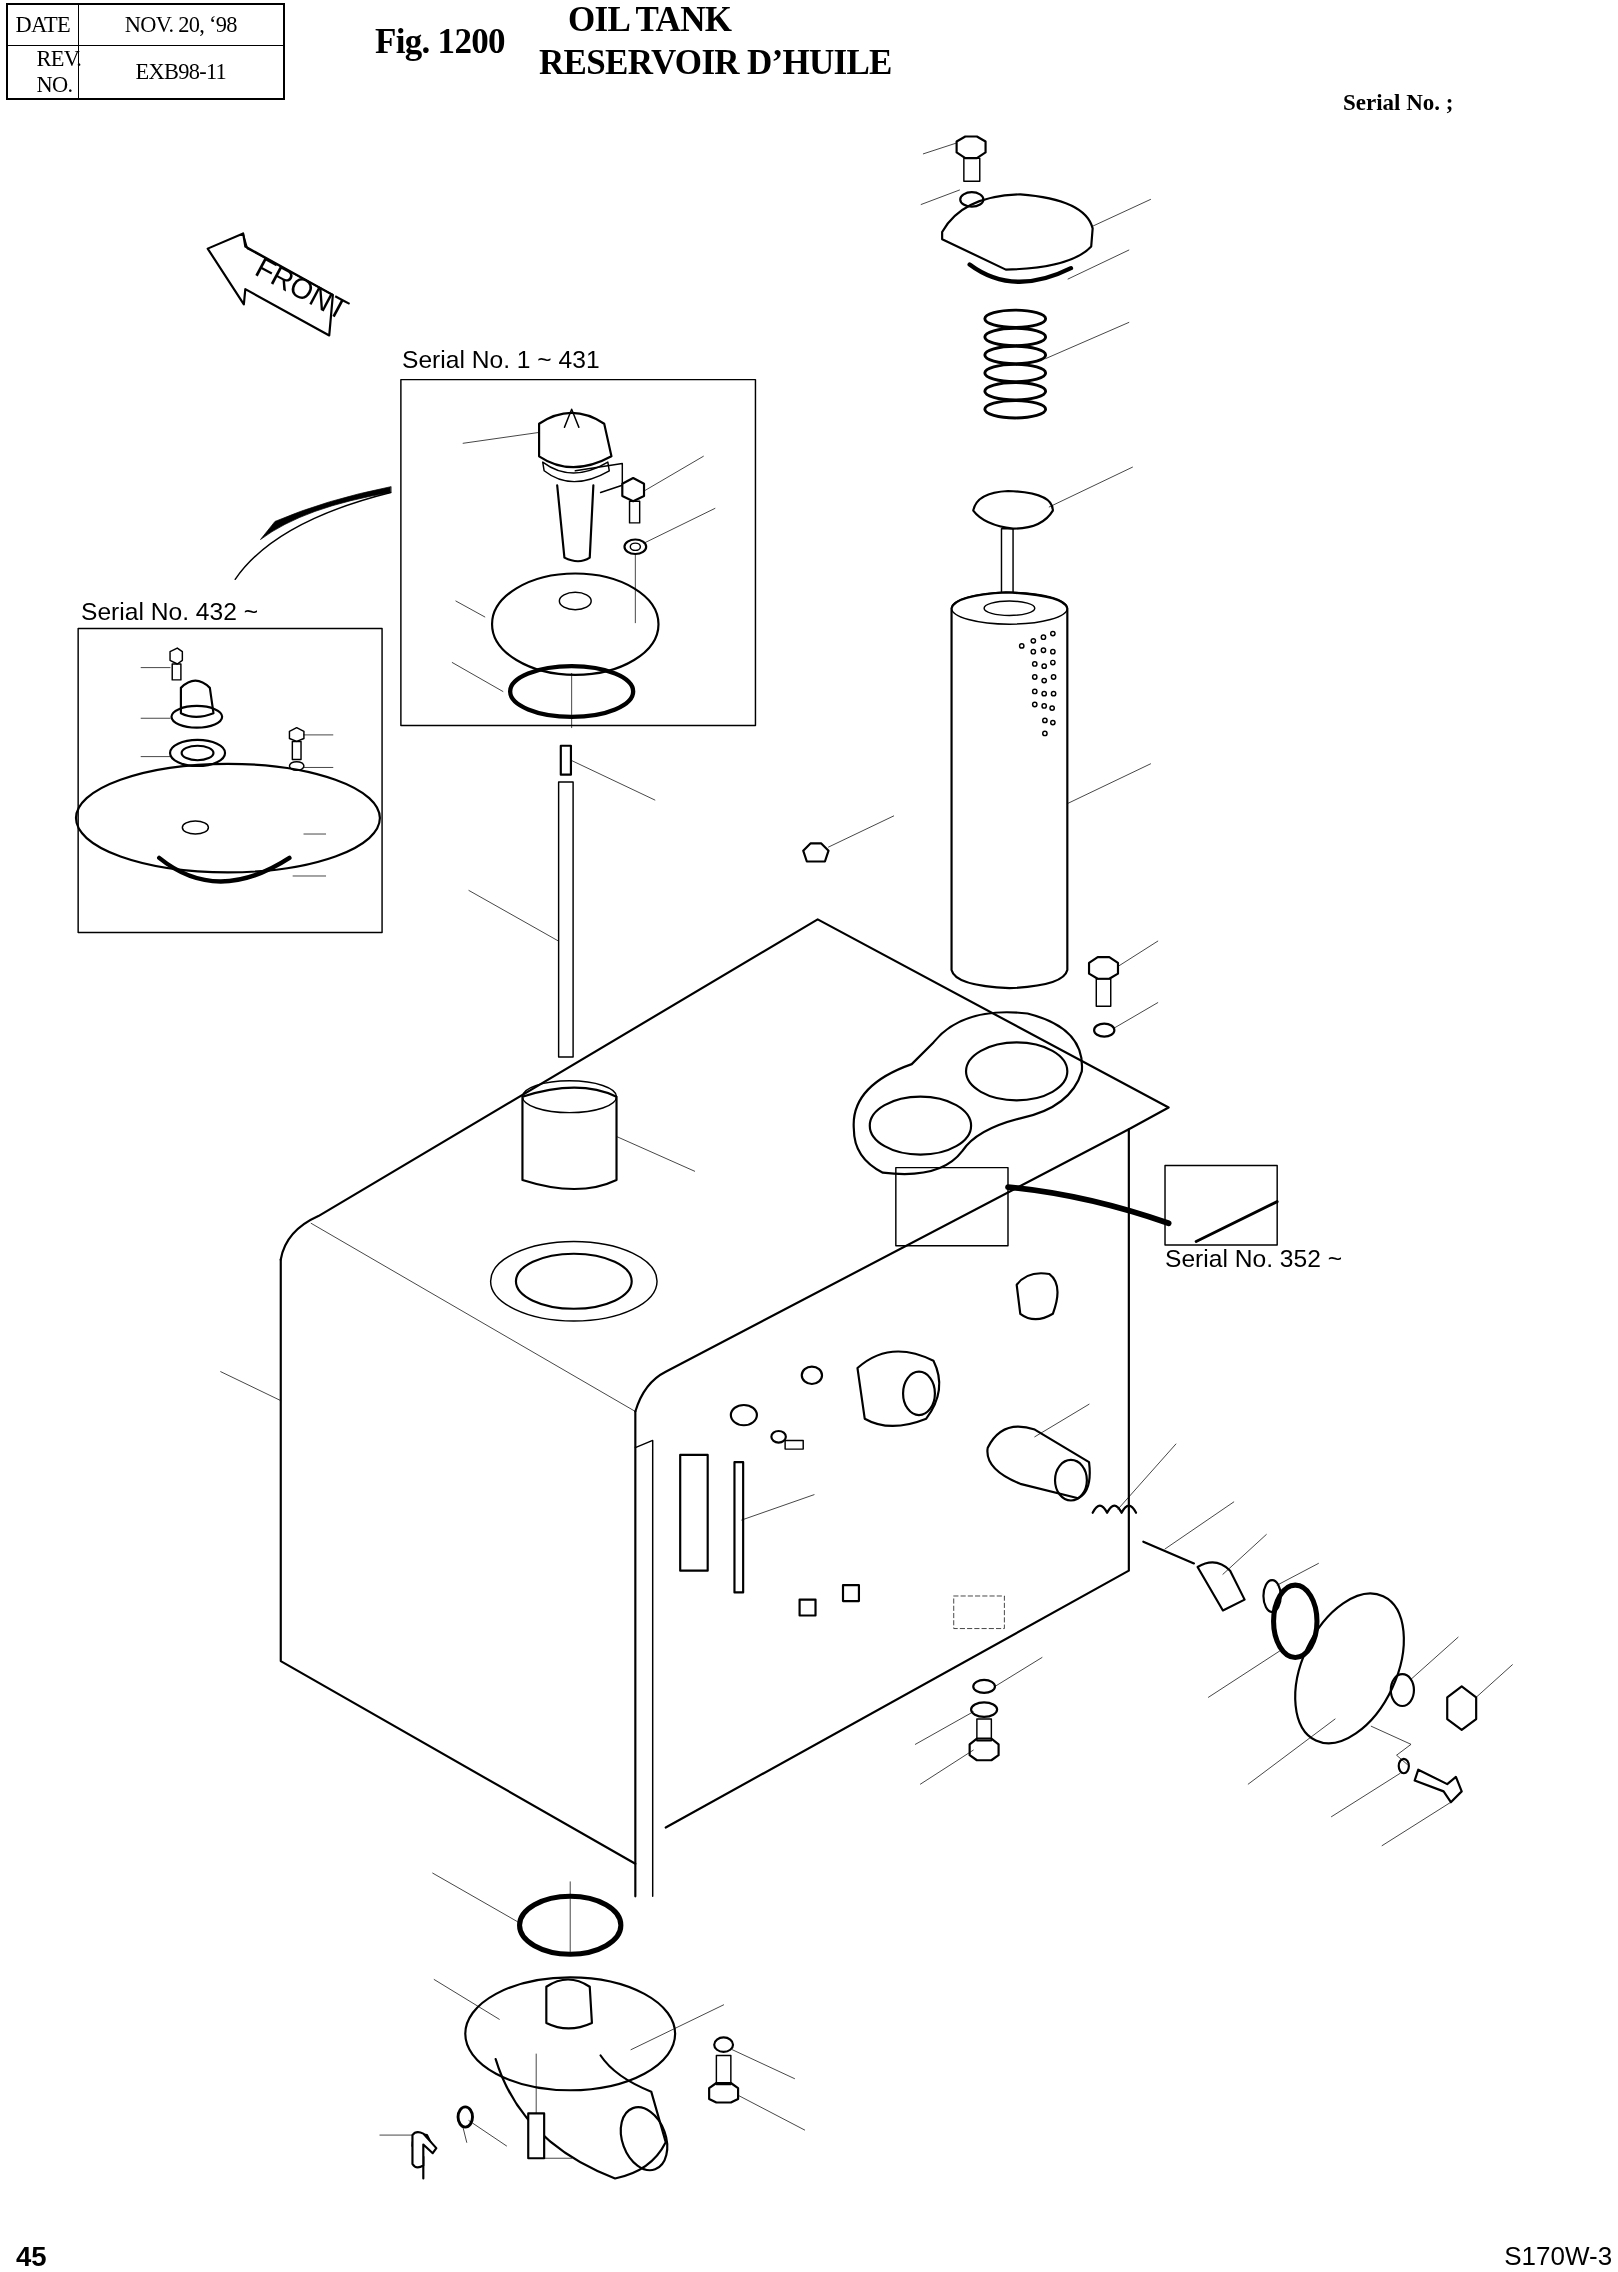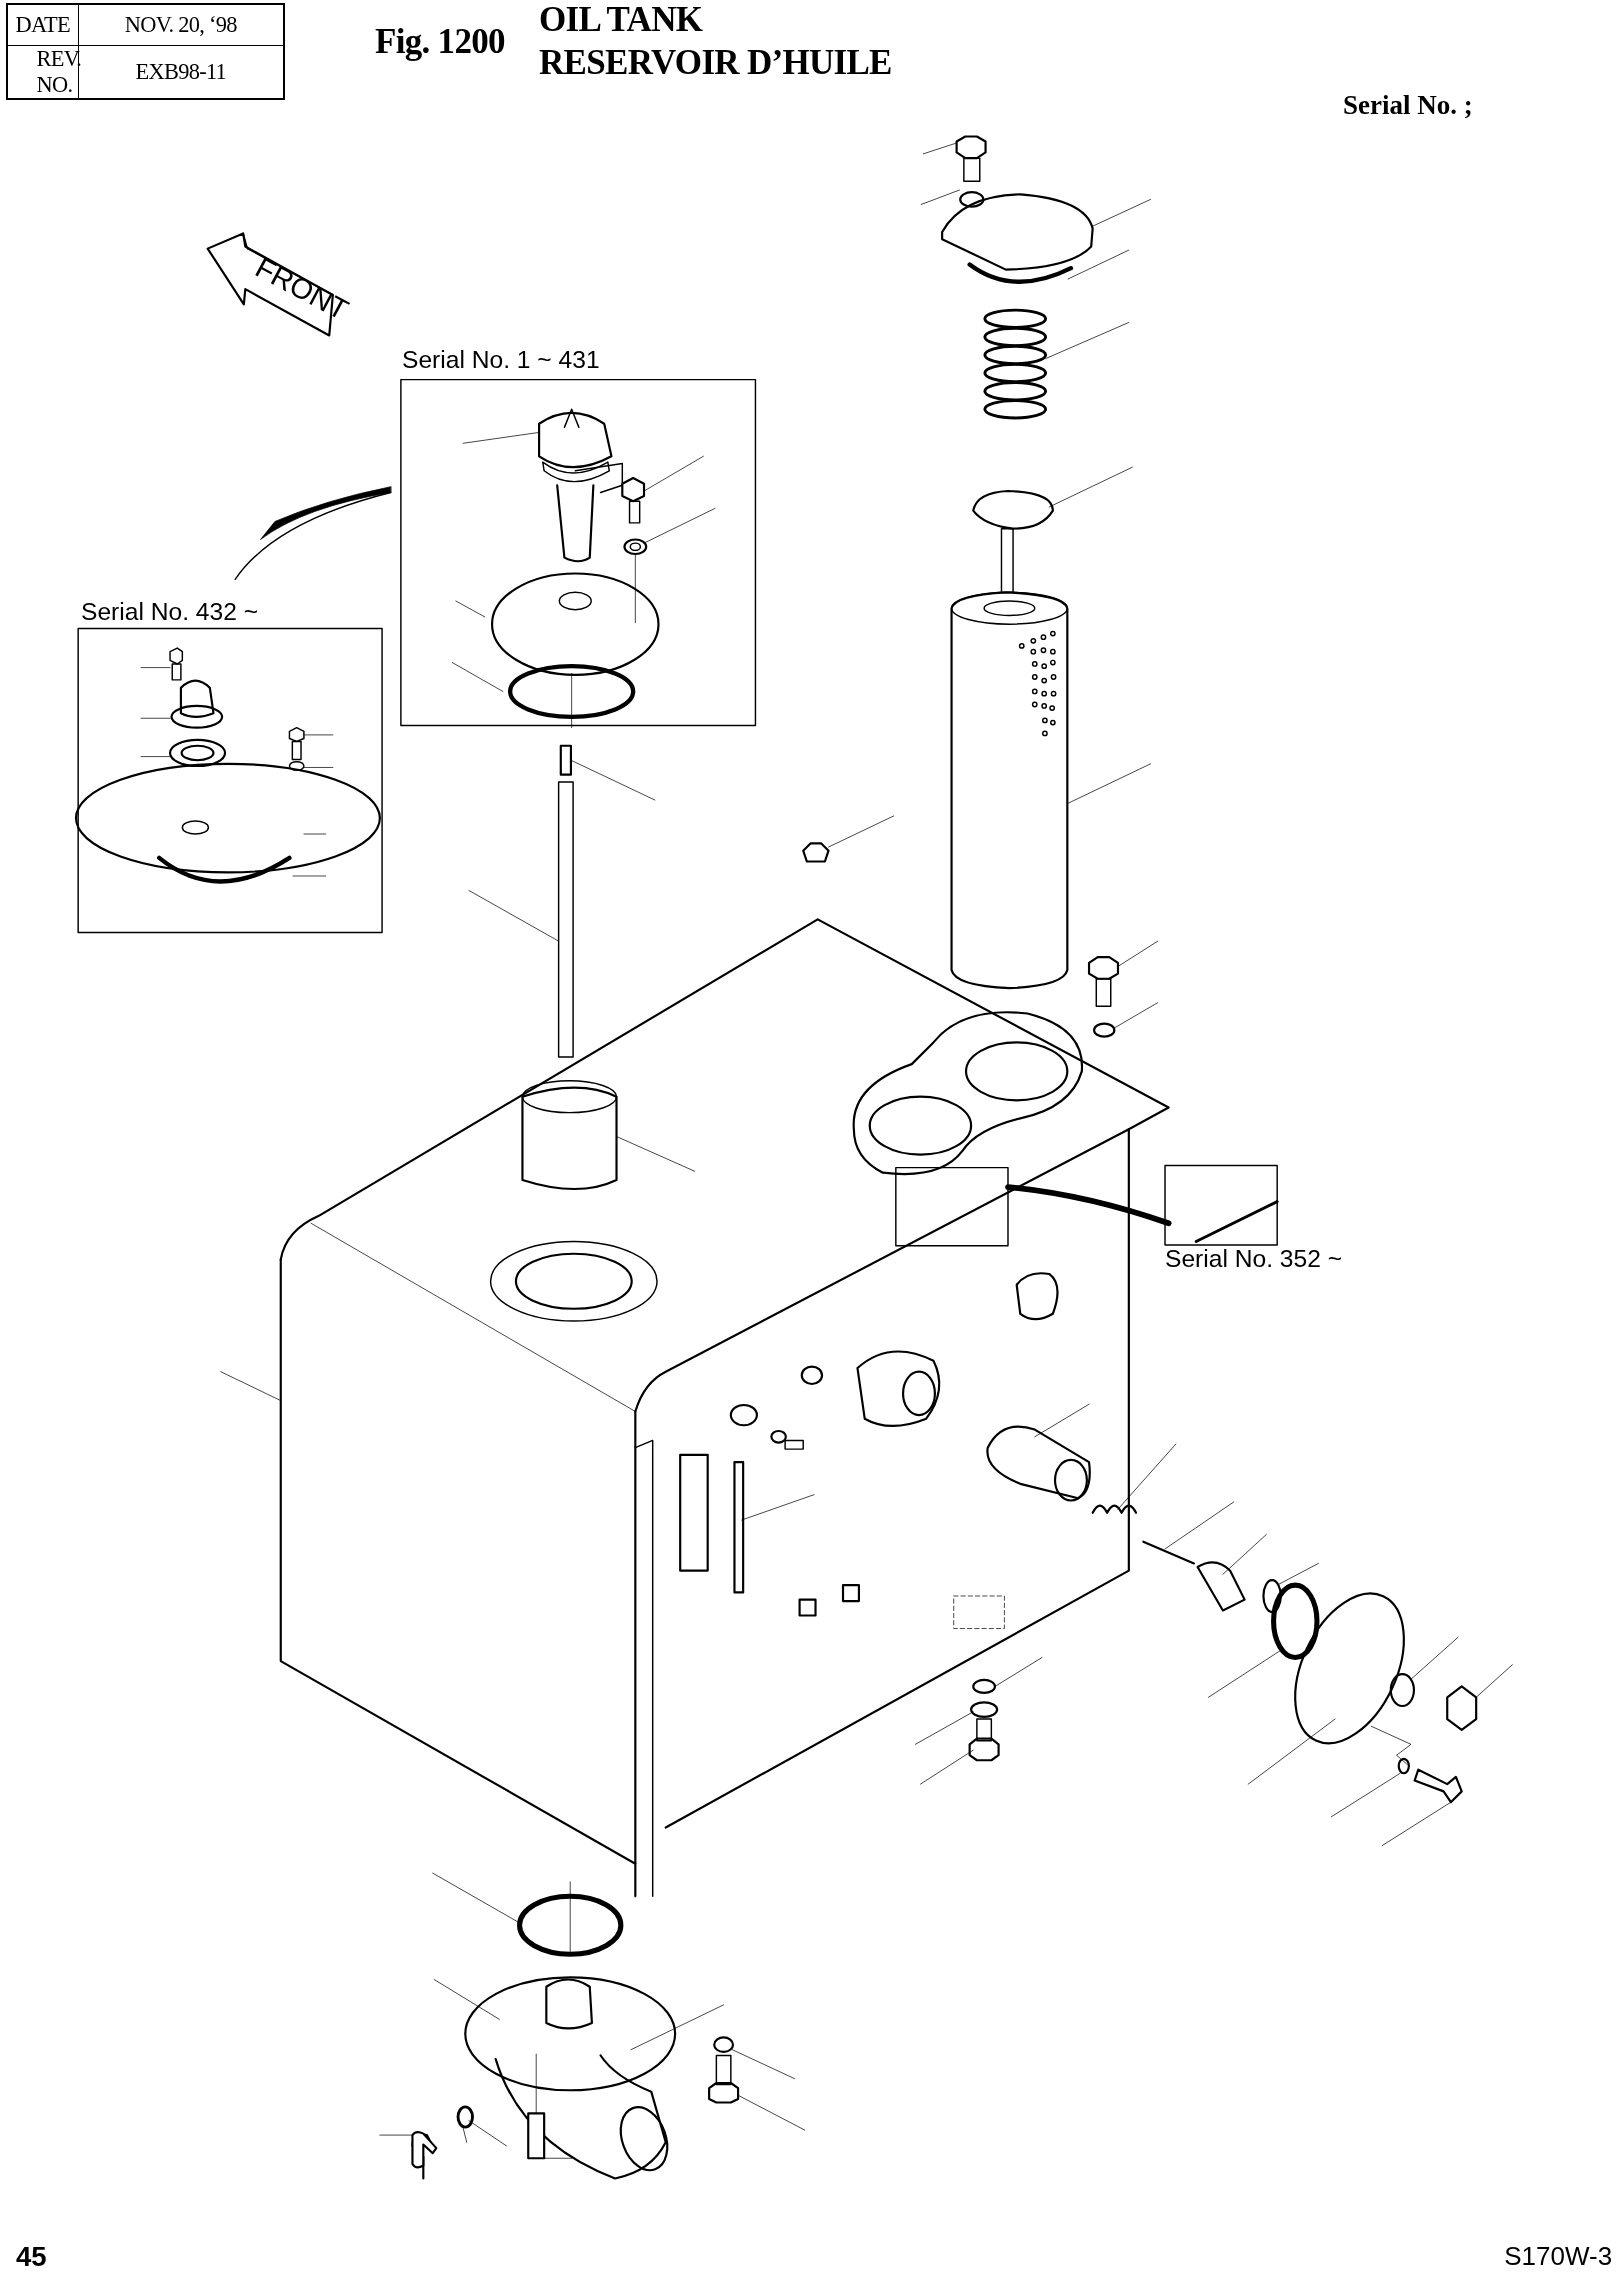--- a/index.html
+++ b/index.html
@@ -3,23 +3,23 @@
 <meta charset="utf-8">
 <style>
   html, body { margin:0; padding:0; background:#ffffff; }
   body { width:1618px; height:2273px; position:relative; overflow:hidden; font-family:"Liberation Serif", serif; color:#000; }
   .hdr-table { position:absolute; left:5.8px; top:2.9px; width:279px; height:97px; border:2.9px solid #000; box-sizing:border-box; display:grid; grid-template-columns:71px 1fr; grid-template-rows:1fr 1fr; }
   .hdr-table .cell { display:flex; align-items:center; justify-content:center; font-family:"Liberation Serif", serif; font-size:22.4px; letter-spacing:-0.7px; }
   .hdr-table .c1 { border-right:1.4px solid #000; border-bottom:1.4px solid #000;text-align:right; }
   .hdr-table .c2 { border-bottom:1.4px solid #000; }
   .hdr-table .c3 { border-right:1.4px solid #000;margin-left:32px; }
   .fig-no { position:absolute; left:375px; top:22px; font-family:"Liberation Serif", serif; font-weight:bold; font-size:35px; letter-spacing:-0.7px; }
-  .title1 { position:absolute; left:539px; top:0px; font-family:"Liberation Serif", serif; font-weight:bold; font-size:35px; letter-spacing:-0.7px;text-align:right; }
+  .title1 { position:absolute; left:568px; top:0px; font-family:"Liberation Serif", serif; font-weight:bold; font-size:35px; letter-spacing:-0.7px;text-align:right; }
   .title2 { position:absolute; left:539px; top:43px; font-family:"Liberation Serif", serif; font-weight:bold; font-size:35px; letter-spacing:-0.7px; }
-  .serial-top { position:absolute; left:1343px; top:90px; font-family:"Liberation Serif", serif; font-weight:bold; font-size:27px; }
+  .serial-top { position:absolute; left:1343px; top:90px; font-family:"Liberation Serif", serif; font-weight:bold; font-size:23px; }
   .serial-lbl { position:absolute; font-family:"Liberation Sans", sans-serif; font-size:24.6px; }
   .page-no { position:absolute; left:16px; top:2241px; font-family:"Liberation Sans", sans-serif; font-weight:bold; font-size:27.5px; }
   .model { position:absolute; right:5.8px; top:2241px; font-family:"Liberation Sans", sans-serif; font-weight:normal; font-size:26px; }
   svg.drawing { position:absolute; left:0; top:0; }
   .front-text { font-family:"Liberation Sans", sans-serif; font-size:40px; }
 </style>
 </head>
 <body>
 
 <div class="hdr-table">

